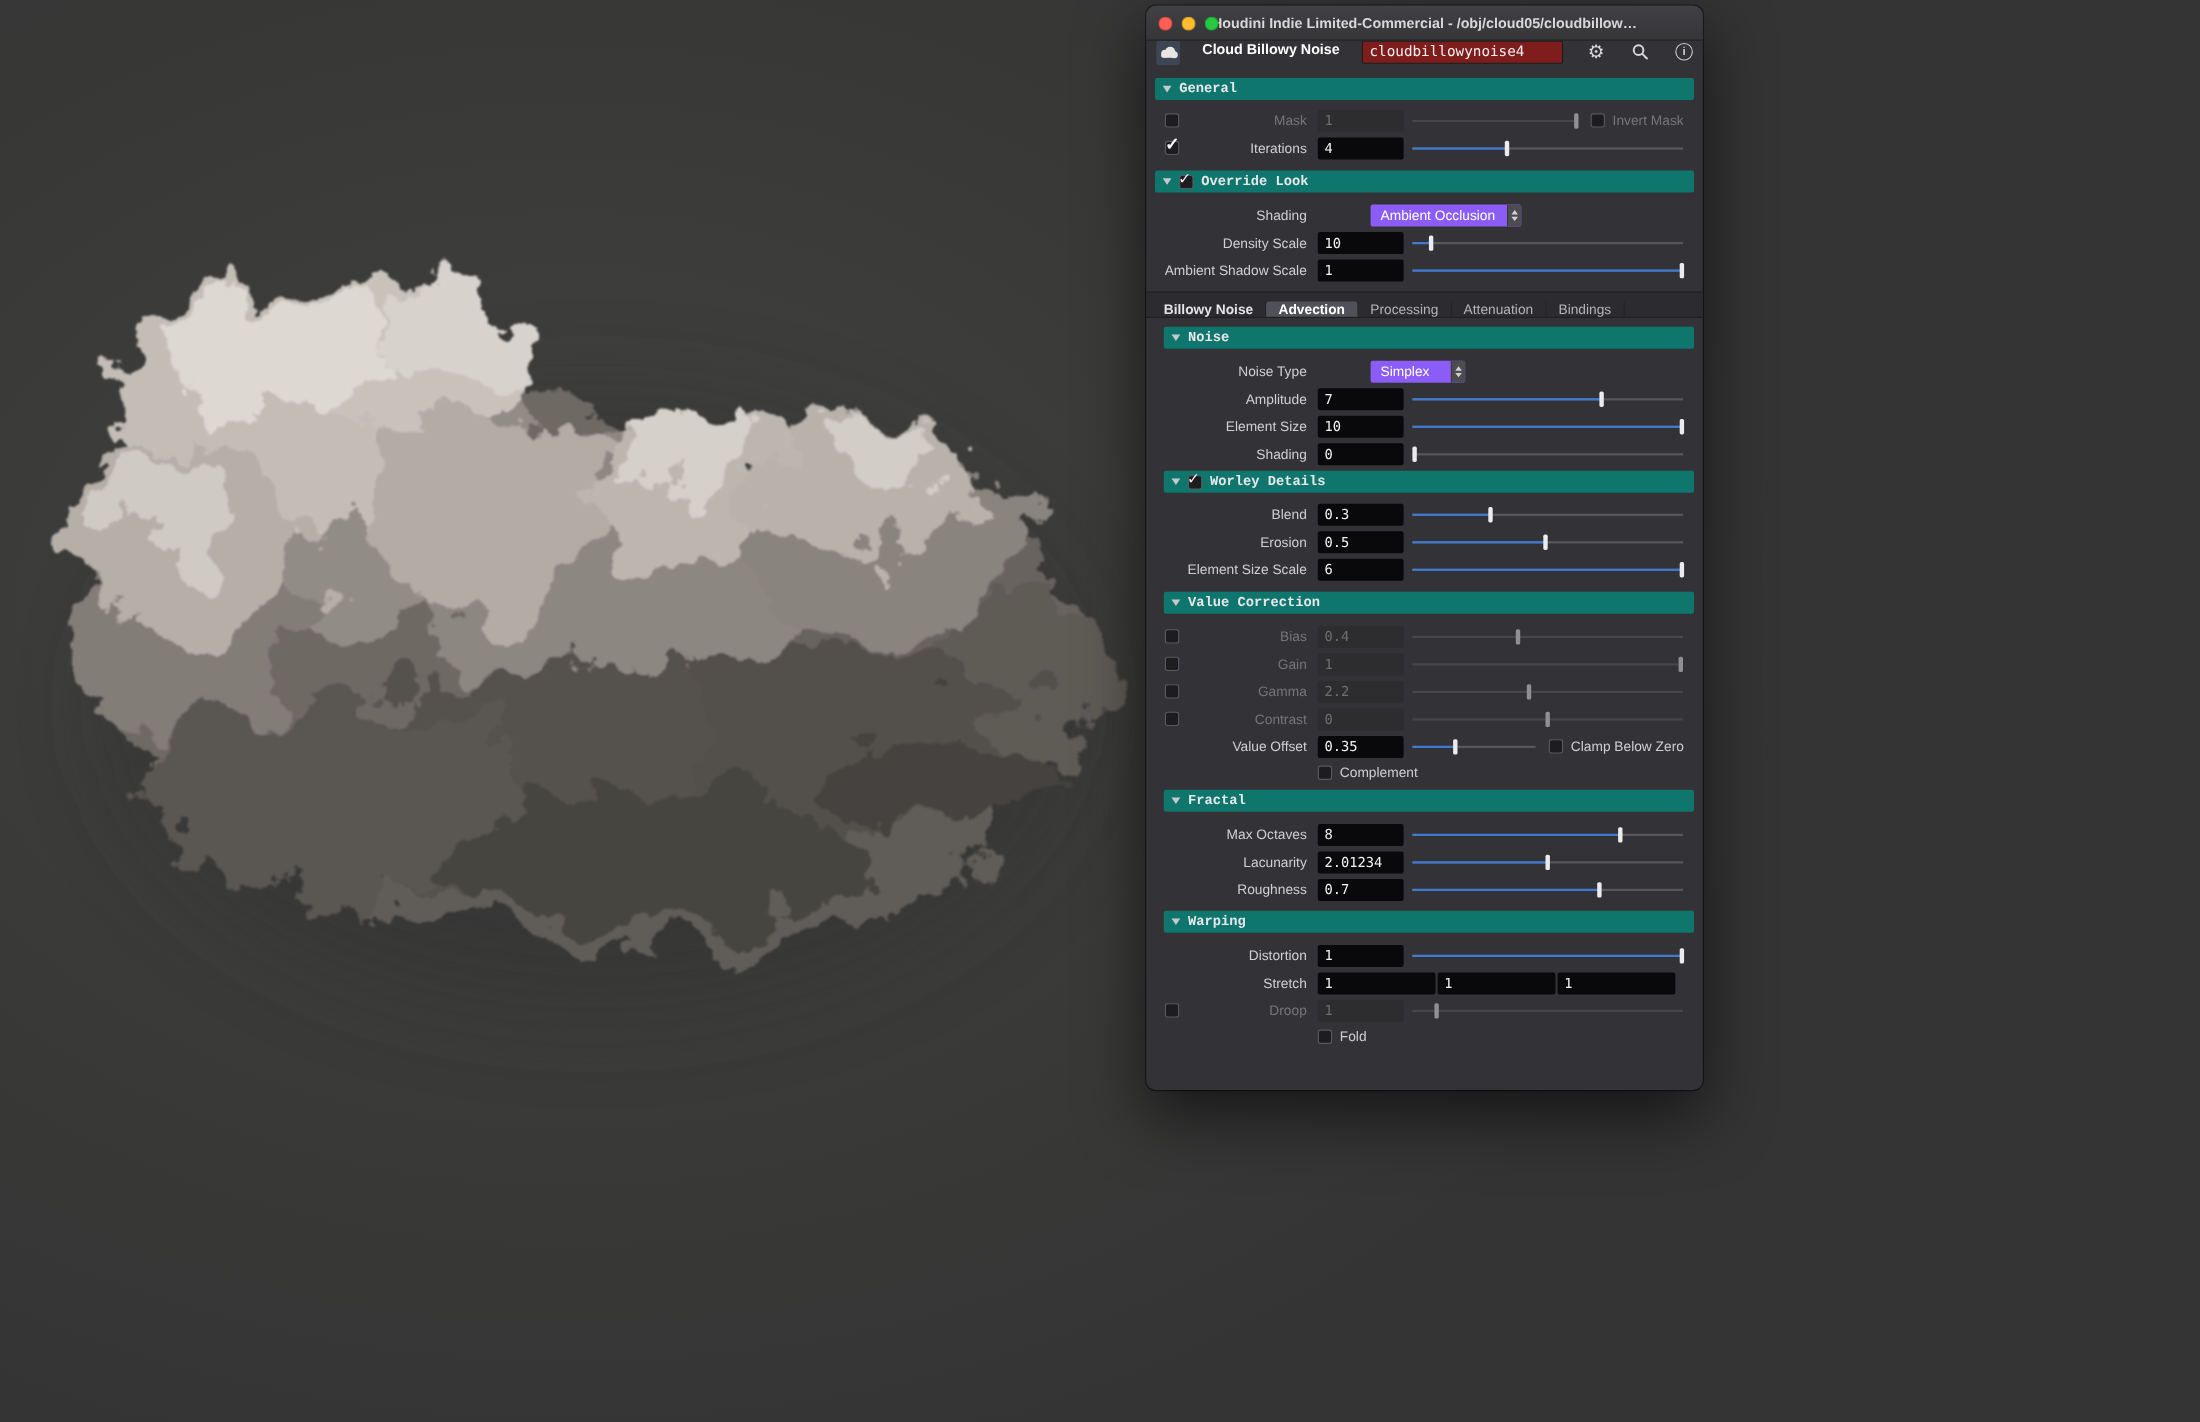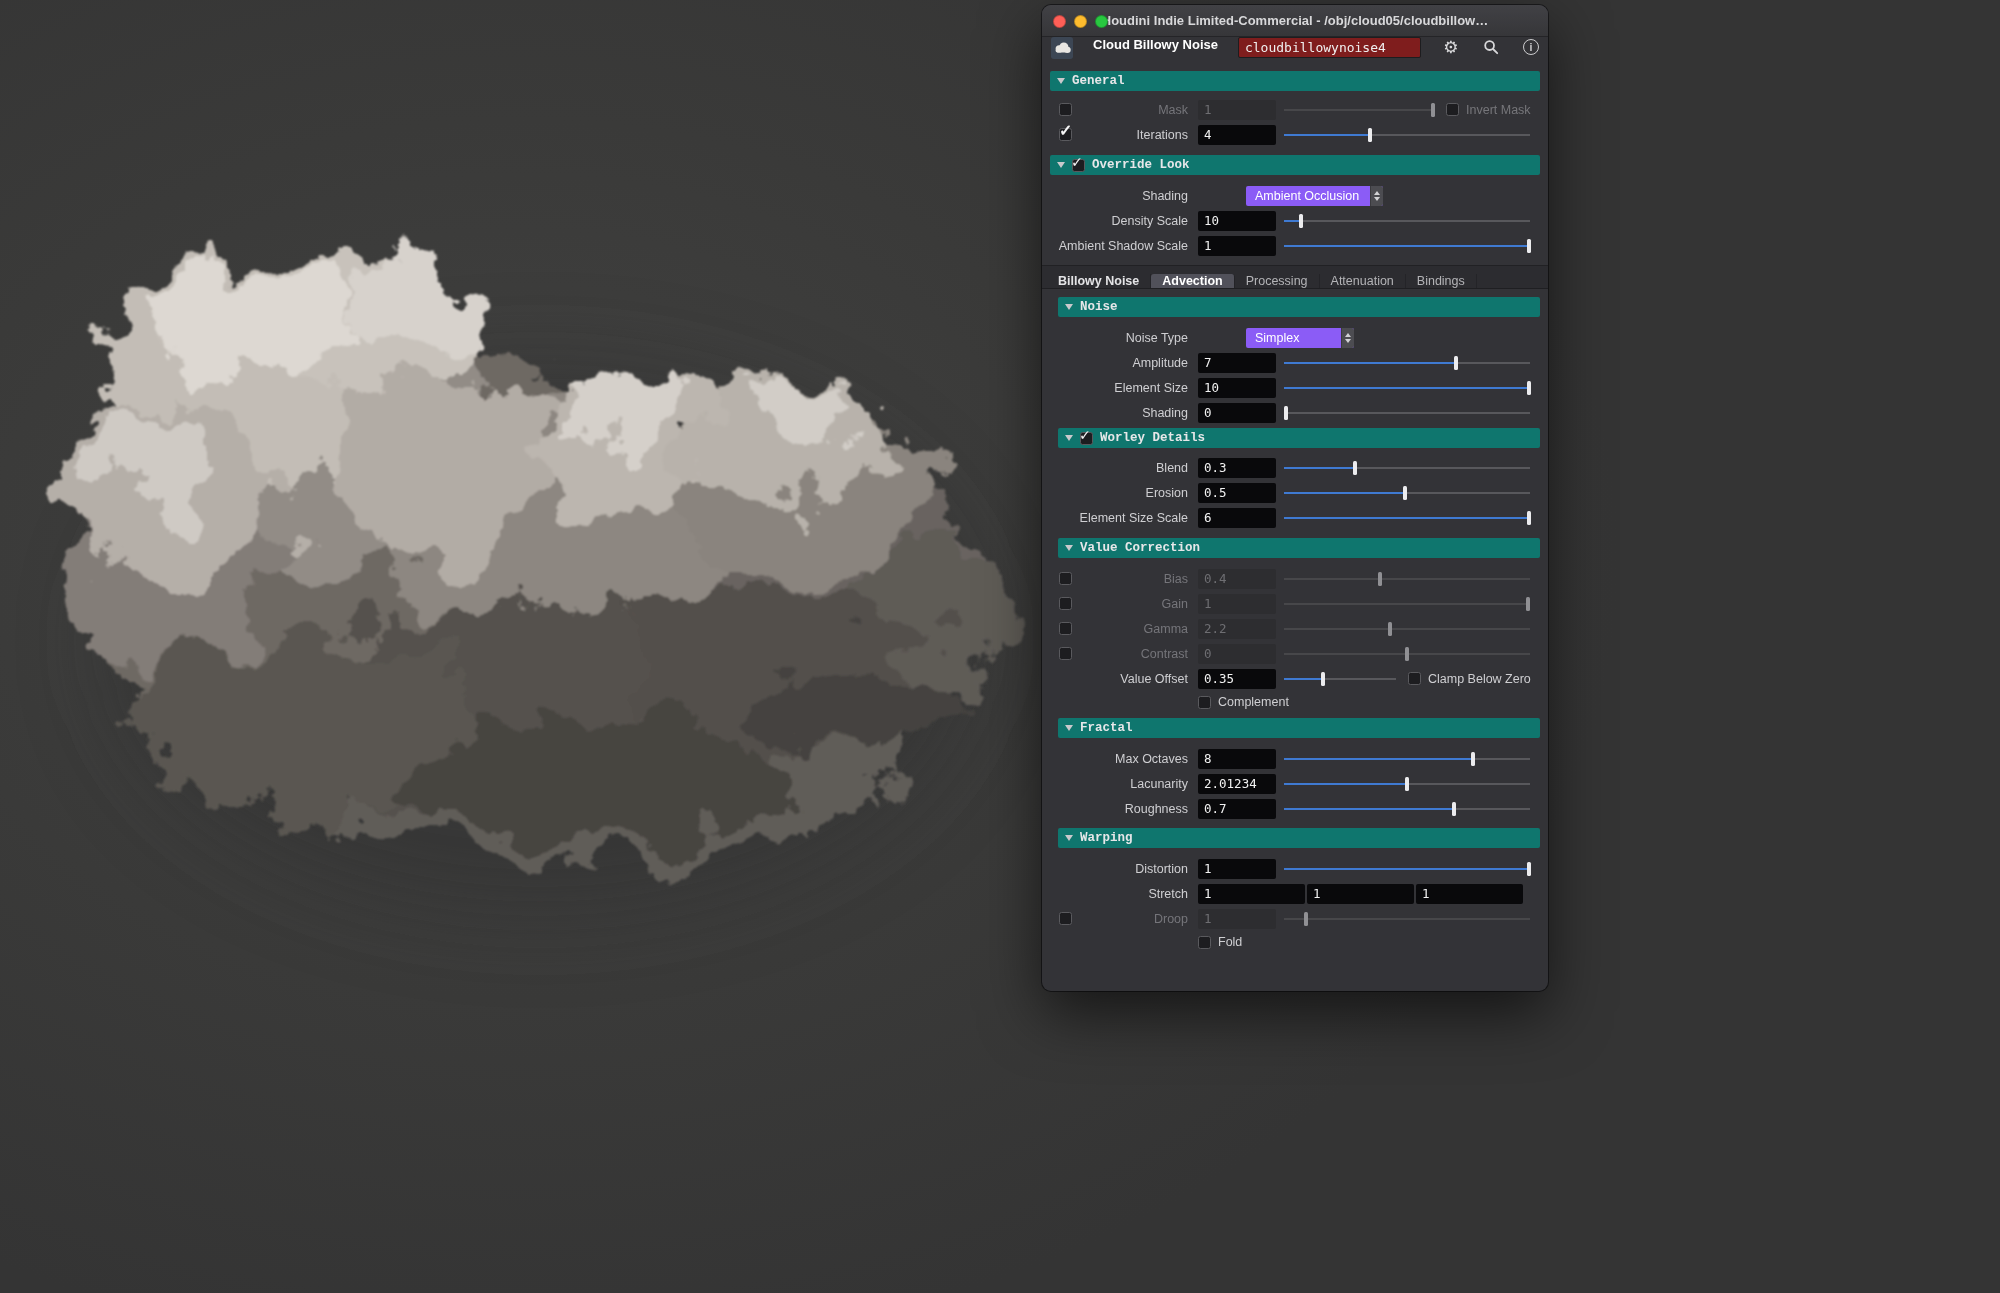--- a/index.html
+++ b/index.html
@@ -264,21 +264,21 @@
   </div>
 
   <div class="secbar inner" style="margin-top:8px">
     <span class="tri"></span>
     <span class="sectitle">Noise</span>
   </div>
 
   <div class="prow" style="margin-top:8px">
     <span class="slot"></span>
     <span class="plabel">Noise Type</span>
-    <span class="dropdown" style="width:108px">
+    <span class="dropdown" style="width:86px">
       <span class="dd-label">Simplex</span>
       <span class="dd-arrows">
           <i class="arr-up"></i>
           <i class="arr-dn"></i>
         </span>
     </span>
   </div>
 
   <div class="prow">
     <span class="slot"></span>

